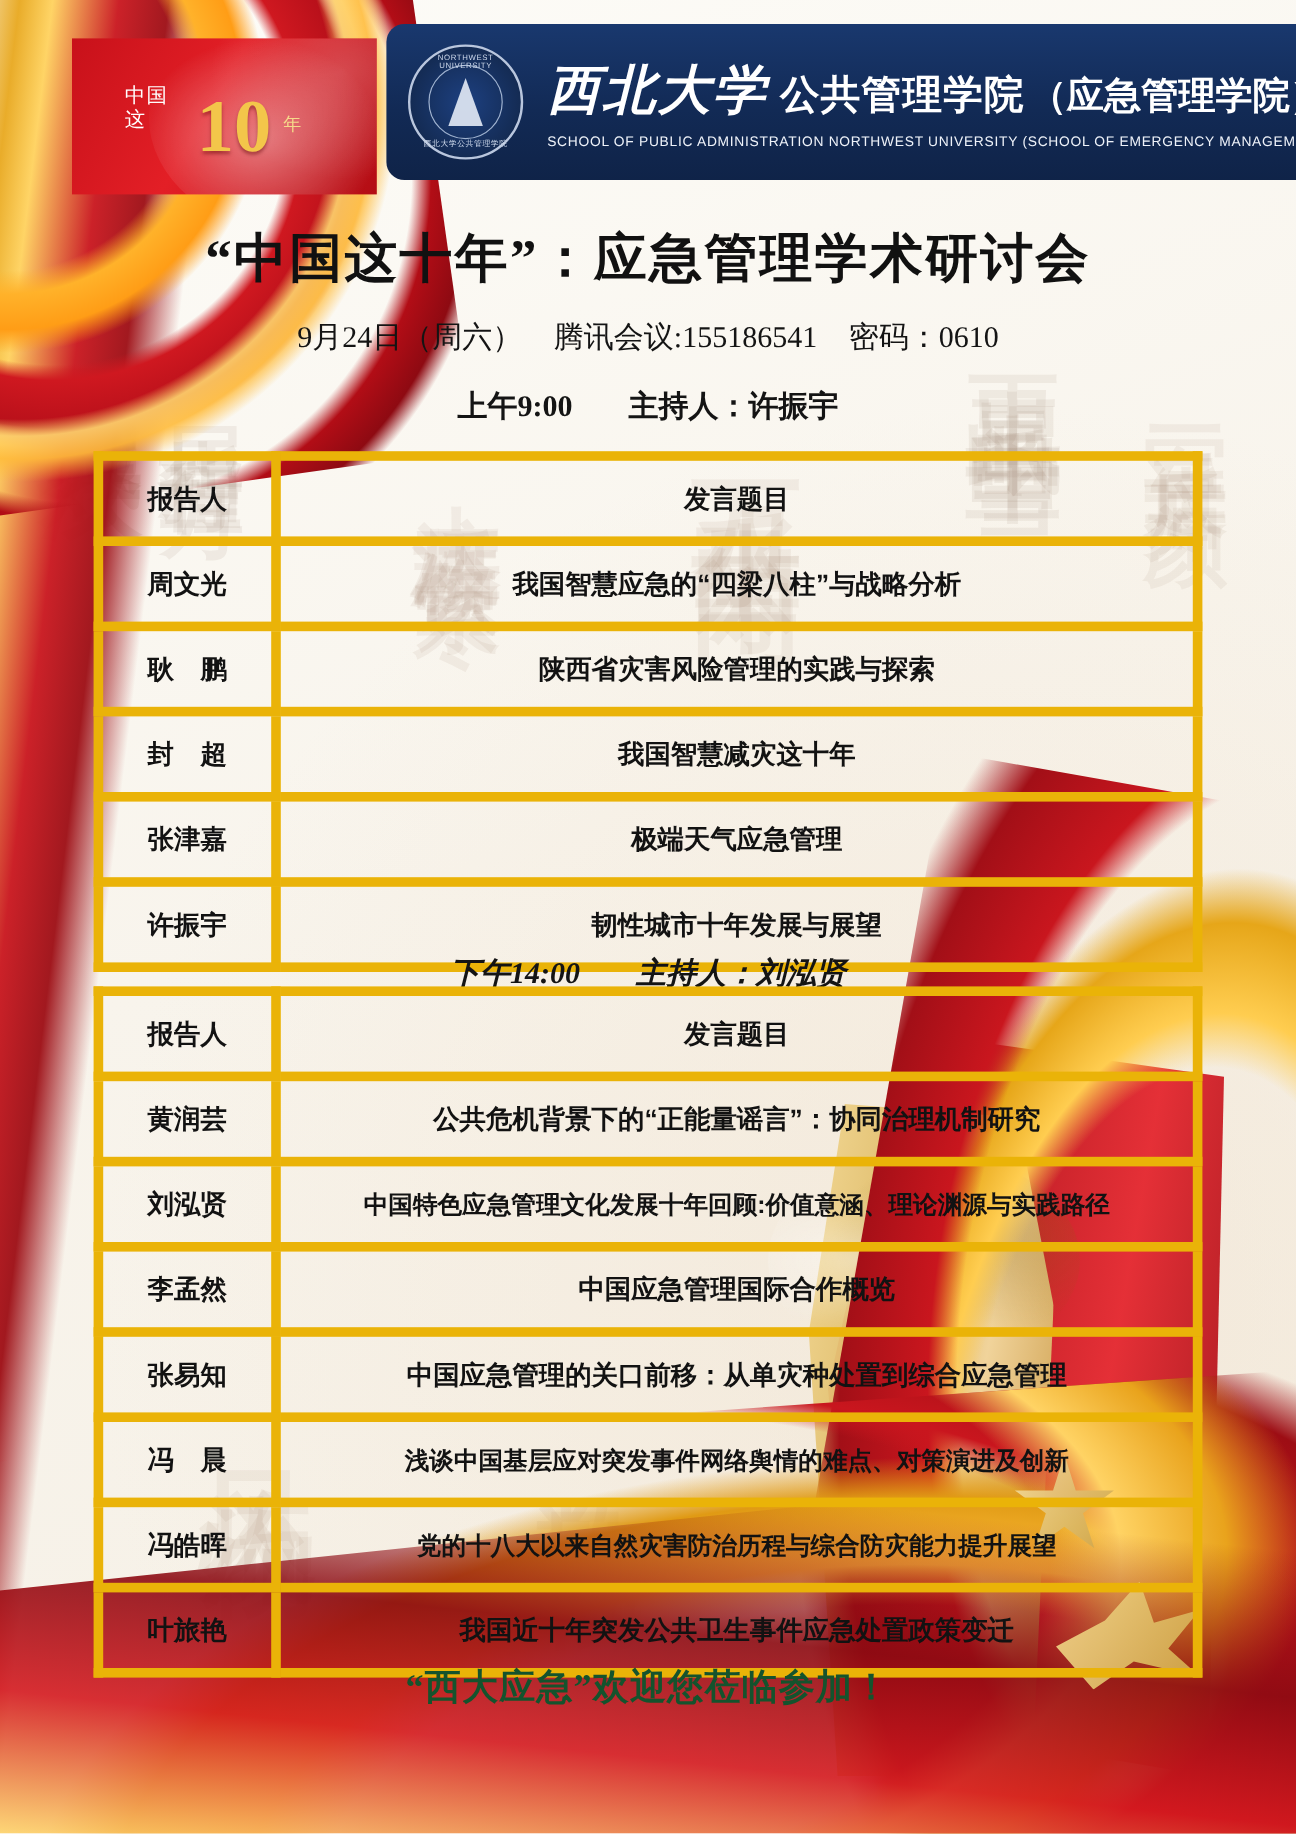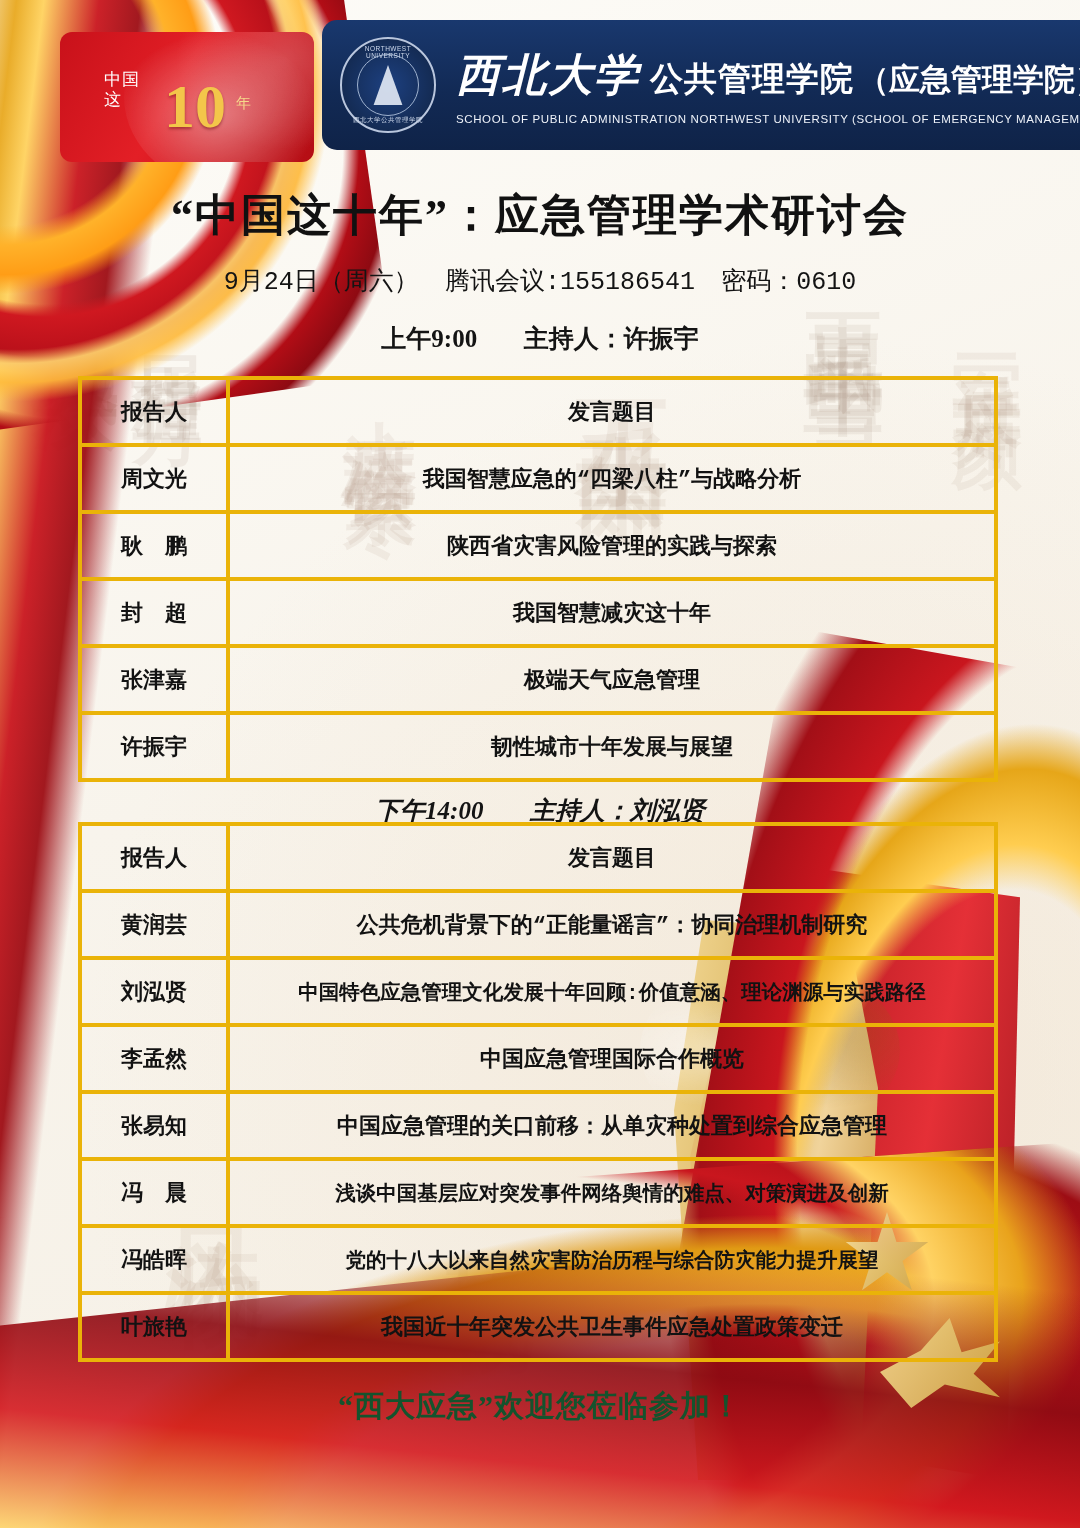--- a/index.html
+++ b/index.html
@@ -152,21 +152,20 @@
     left: 0; top: 0;
     width: 1080px;
     height: 170px;
   }
   .banner-left {
     position: absolute;
     left: 60px; top: 32px;
     width: 254px; height: 130px;
     background: linear-gradient(120deg, #c8111a 0%, #e31f26 45%, #b30d14 100%);
     overflow: hidden;
-    border-radius: 12px;
   }
   .banner-left .swoosh {
     position: absolute;
     right: -40px; top: -30px;
     width: 230px; height: 190px;
     background:
       radial-gradient(ellipse at 40% 60%, rgba(255,255,255,0.42) 0%, rgba(255,255,255,0) 52%),
       radial-gradient(ellipse at 70% 30%, rgba(255,255,255,0.22) 0%, rgba(255,255,255,0) 48%);
     border-radius: 50%;
   }
@@ -302,21 +301,21 @@
   }
   .meta-line {
     position: absolute;
     left: 0; right: 0;
     top: 264px;
     text-align: center;
     font-size: 25px;
     color: #141414;
     font-family: "Liberation Serif", serif;
   }
-  .meta-line span { margin: 0 10px; font-family: Liberation Mono, monospace; }
+  .meta-line span { margin: 0 10px; }
 
   .session {
     position: absolute;
     left: 0; right: 0;
     text-align: center;
     font-size: 25px;
     font-weight: bold;
     color: #141414;
     font-family: "Liberation Serif", serif;
   }
@@ -326,28 +325,28 @@
 
   table.agenda {
     position: absolute;
     border-collapse: collapse;
     table-layout: fixed;
     background: transparent;
   }
   table.agenda col.c1 { width: 148px; }
   table.agenda col.c2 { width: 768px; }
   table.agenda td, table.agenda th {
-    border: 4px solid #eab308;
+    border: 8px solid #eab308;
     height: 59px;
     text-align: center;
     vertical-align: middle;
     font-size: 22px;
     font-weight: bold;
     color: #121212;
-    font-family: Liberation Mono, monospace;
+    font-family: Liberation Sans, sans-serif;
     padding: 2px 6px;
     white-space: nowrap;
   }
   table.agenda td.title-cell { font-size: 22px; }
   table.agenda td.title-cell.long { font-size: 20.5px; }
   table.agenda th { font-weight: bold; }
 
   #table-morning { left: 78px; top: 376px; }
   #table-afternoon { left: 78px; top: 822px; }
 

